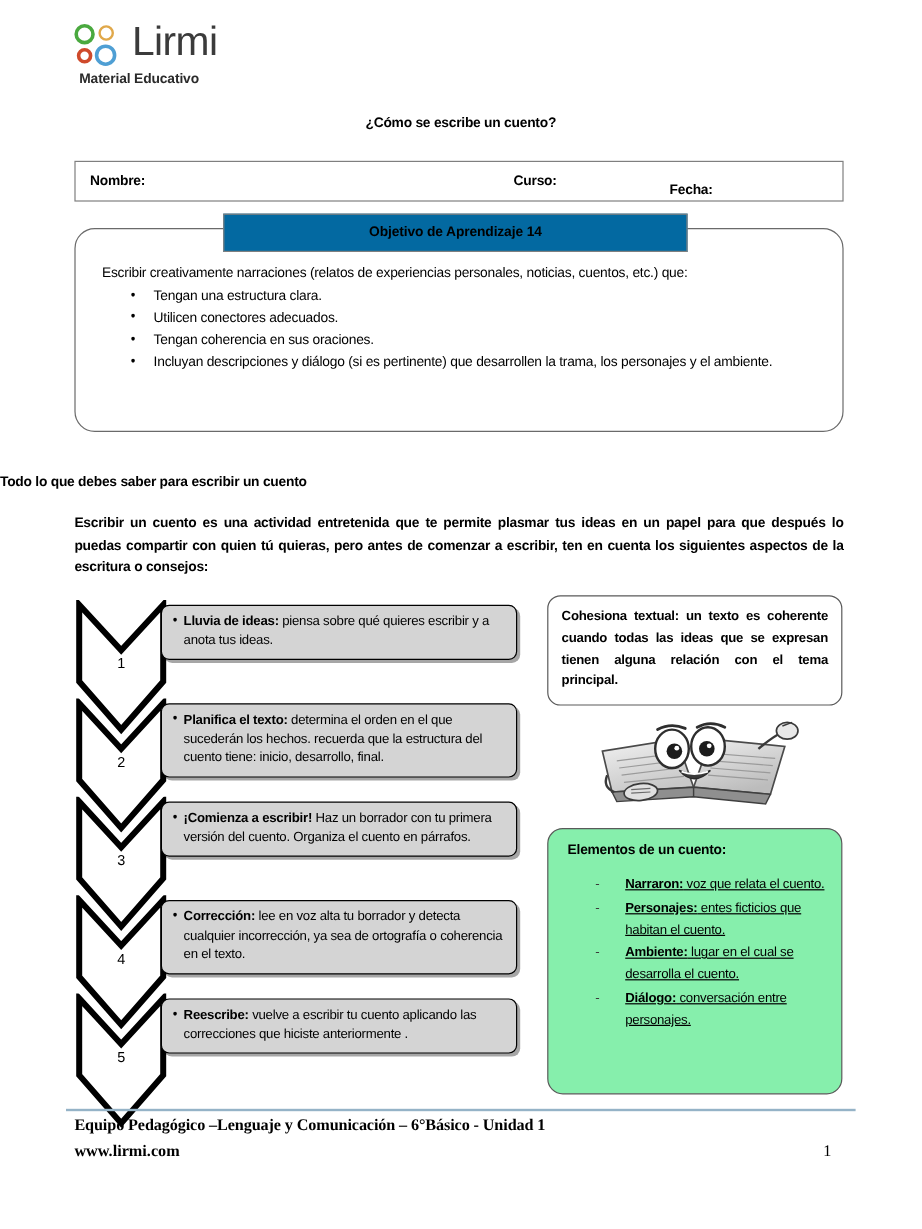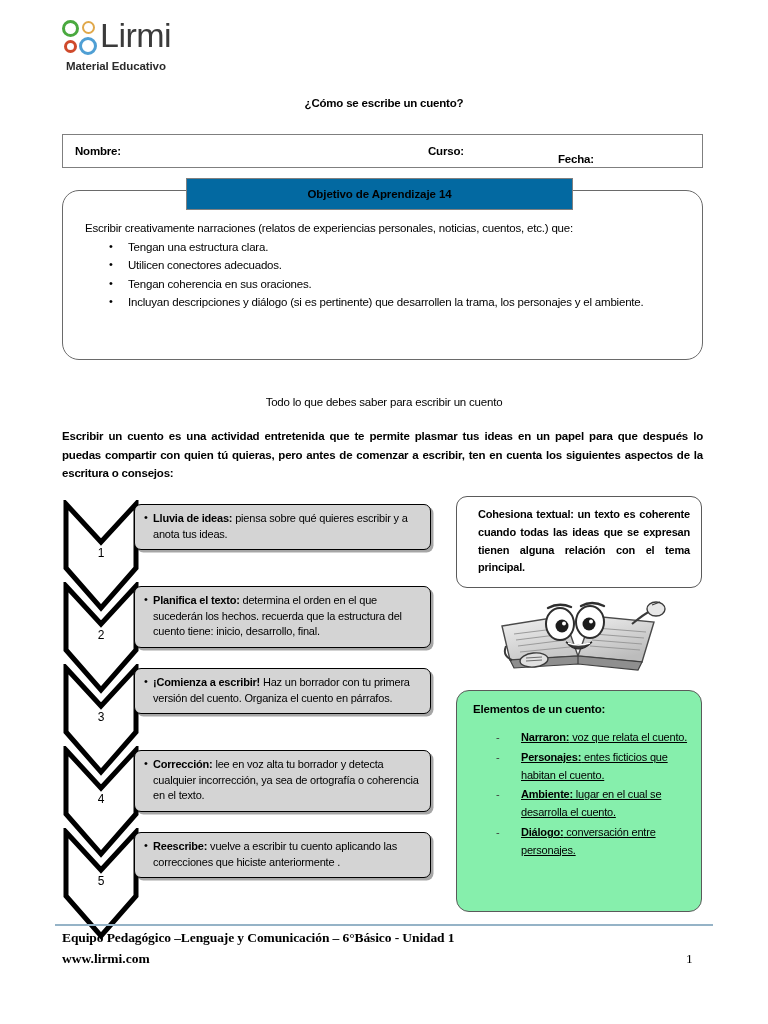--- a/index.html
+++ b/index.html
@@ -19,21 +19,21 @@
   
   .logo-block {
     position: absolute;
     left: 62px;
     top: 18px;
     width: 260px;
   }
   .logo-row {
     display: flex;
     align-items: center;
-    gap: 2px;
+    gap: 12px;
     text-align: center;
   }
   .logo-dots {
     position: relative;
     width: 36px;
     height: 36px;
     flex: none;
   }
   .dot {
     position: absolute;
@@ -153,23 +153,22 @@
     top: -1px;
     font-size: 11px;
   }
 
   
   .section-heading {
     position: absolute;
     left: 0;
     top: 396px;
     width: 768px;
-    text-align: center;
-    font-size: 11.5px;
-    font-weight: normal;
+    font-size: 11.5px;
+    font-weight: bold;
     letter-spacing: -0.2px;
   }
   .intro-paragraph {
     position: absolute;
     left: 62px;
     top: 427px;
     width: 641px;
     font-size: 11.5px;
     font-weight: bold;
     text-align: justify;
@@ -238,21 +237,21 @@
   .cohesion-box {
     position: absolute;
     left: 456px;
     top: 496px;
     width: 246px;
     height: 92px;
     box-sizing: border-box;
     border: 1.4px solid #5a5a5a;
     border-radius: 11px;
     background: #ffffff;
-    padding: 9px 11px 0 21px;
+    padding: 9px 11px 0 11px;
     font-size: 11px;
     font-weight: bold;
     line-height: 1.62;
     text-align: justify;
     letter-spacing: -0.2px;
   }
 
   .book-mascot {
     position: absolute;
     left: 492px;

